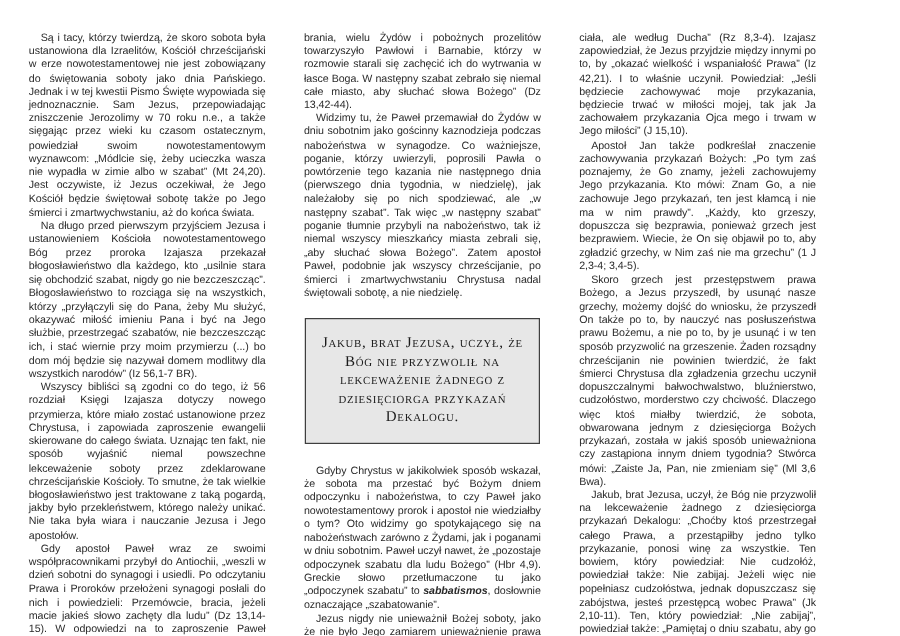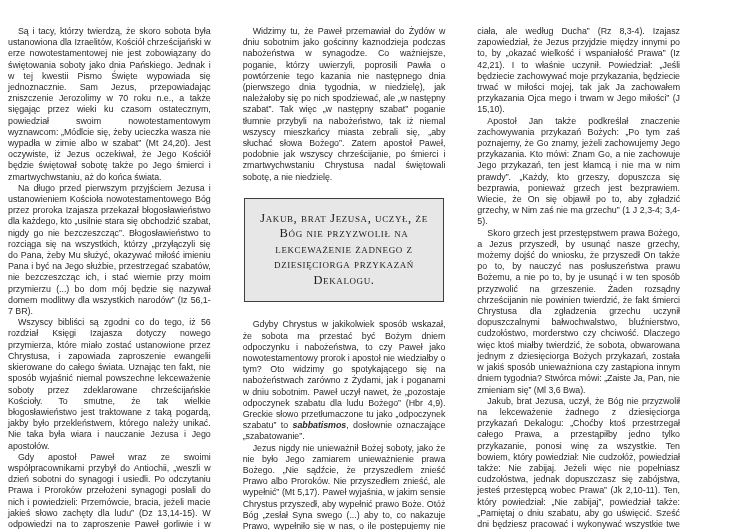--- a/index.html
+++ b/index.html
@@ -6,21 +6,21 @@
     margin: 0;
     padding: 0;
     background: #ffffff;
   }
   .page {
     position: relative;
     width: 690px;
     height: 530px;
     box-sizing: border-box;
     background: #ffffff;
-    padding: 26px 10px 0 8px;
+    padding: 26px 10px 0 24px;
     display: flex;
     gap: 32px;
     overflow: hidden;
     font-family: "Liberation Sans", sans-serif;
   }
   .col {
     flex: 1 1 0;
     font-size: 8.9px;
     line-height: 11.2px;
     letter-spacing: -0.05px;
@@ -59,20 +59,21 @@
 <div class="page">
 
   <div class="col">
     <p class="para indent">Są i tacy, którzy twierdzą, że skoro sobota była ustanowiona dla Izraelitów, Kościół chrześcijański w erze nowotestamentowej nie jest zobowiązany do świętowania soboty jako dnia Pańskiego. Jednak i w tej kwestii Pismo Święte wypowiada się jednoznacznie. Sam Jezus, przepowiadając zniszczenie Jerozolimy w 70 roku n.e., a także sięgając przez wieki ku czasom ostatecznym, powiedział swoim nowotestamentowym wyznawcom: „Módlcie się, żeby ucieczka wasza nie wypadła w zimie albo w szabat” (Mt 24,20). Jest oczywiste, iż Jezus oczekiwał, że Jego Kościół będzie świętował sobotę także po Jego śmierci i zmartwychwstaniu, aż do końca świata.</p>
     <p class="para indent">Na długo przed pierwszym przyjściem Jezusa i ustanowieniem Kościoła nowotestamentowego Bóg przez proroka Izajasza przekazał błogosławieństwo dla każdego, kto „usilnie stara się obchodzić szabat, nigdy go nie bezczeszcząc”. Błogosławieństwo to rozciąga się na wszystkich, którzy „przyłączyli się do Pana, żeby Mu służyć, okazywać miłość imieniu Pana i być na Jego służbie, przestrzegać szabatów, nie bezczeszcząc ich, i stać wiernie przy moim przymierzu (...) bo dom mój będzie się nazywał domem modlitwy dla wszystkich narodów” (Iz 56,1-7 BR).</p>
     <p class="para indent">Wszyscy bibliści są zgodni co do tego, iż 56 rozdział Księgi Izajasza dotyczy nowego przymierza, które miało zostać ustanowione przez Chrystusa, i zapowiada zaproszenie ewangelii skierowane do całego świata. Uznając ten fakt, nie sposób wyjaśnić niemal powszechne lekceważenie soboty przez zdeklarowane chrześcijańskie Kościoły. To smutne, że tak wielkie błogosławieństwo jest traktowane z taką pogardą, jakby było przekleństwem, którego należy unikać. Nie taka była wiara i nauczanie Jezusa i Jego apostołów.</p>
     <p class="para indent">Gdy apostoł Paweł wraz ze swoimi współpracownikami przybył do Antiochii, „weszli w dzień sobotni do synagogi i usiedli. Po odczytaniu Prawa i Proroków przełożeni synagogi posłali do nich i powiedzieli: Przemówcie, bracia, jeżeli macie jakieś słowo zachęty dla ludu” (Dz 13,14-15). W odpowiedzi na to zaproszenie Paweł gorliwie i w podniosłym duchu przedstawił dzieje Bożego prowadzenia w historii narodu izraelskiego oraz „dobrą nowinę” o Chrystusie. „Kiedy wychodzili, proszono ich, aby w następny szabat mówili do nich o tym samym. A po zakończeniu ze-</p>
   </div>
 
   <div class="col">
+    <p class="para">brania, wielu Żydów i pobożnych prozelitów towarzyszyło Pawłowi i Barnabie, którzy w rozmowie starali się zachęcić ich do wytrwania w łasce Boga. W następny szabat zebrało się niemal całe miasto, aby słuchać słowa Bożego” (Dz 13,42-44).</p>
     <p class="para indent">Widzimy tu, że Paweł przemawiał do Żydów w dniu sobotnim jako gościnny kaznodzieja podczas nabożeństwa w synagodze. Co ważniejsze, poganie, którzy uwierzyli, poprosili Pawła o powtórzenie tego kazania nie następnego dnia (pierwszego dnia tygodnia, w niedzielę), jak należałoby się po nich spodziewać, ale „w następny szabat”. Tak więc „w następny szabat” poganie tłumnie przybyli na nabożeństwo, tak iż niemal wszyscy mieszkańcy miasta zebrali się, „aby słuchać słowa Bożego”. Zatem apostoł Paweł, podobnie jak wszyscy chrześcijanie, po śmierci i zmartwychwstaniu Chrystusa nadal świętowali sobotę, a nie niedzielę.</p>
     <div class="pullquote">
       <span>Jakub, brat Jezusa, uczył, że Bóg nie przyzwolił na lekceważenie żadnego z dziesięciorga przykazań Dekalogu.</span>
     </div>
     <p class="para indent"><span>Gdyby Chrystus w jakikolwiek sposób wskazał, że sobota ma przestać być Bożym dniem odpoczynku i nabożeństwa, to czy Paweł jako nowotestamentowy prorok i apostoł nie wiedziałby o tym? Oto widzimy go spotykającego się na nabożeństwach zarówno z Żydami, jak i poganami w dniu sobotnim. Paweł uczył nawet, że „pozostaje odpoczynek szabatu dla ludu Bożego” (Hbr 4,9). Greckie słowo przetłumaczone tu jako „odpoczynek szabatu” to </span><span class="it">sabbatismos</span><span>, dosłownie oznaczające „szabatowanie”.</span></p>
     <p class="para indent">Jezus nigdy nie unieważnił Bożej soboty, jako że nie było Jego zamiarem unieważnienie prawa Bożego. „Nie sądźcie, że przyszedłem znieść Prawo albo Proroków. Nie przyszedłem znieść, ale wypełnić” (Mt 5,17). Paweł wyjaśnia, w jakim sensie Chrystus przyszedł, aby wypełnić prawo Boże. Otóż Bóg „zesłał Syna swego (...) aby to, co nakazuje Prawo, wypełniło się w nas, o ile postępujemy nie według</p>
   </div>
 
   <div class="col">
     <p class="para">ciała, ale według Ducha” (Rz 8,3-4). Izajasz zapowiedział, że Jezus przyjdzie między innymi po to, by „okazać wielkość i wspaniałość Prawa” (Iz 42,21). I to właśnie uczynił. Powiedział: „Jeśli będziecie zachowywać moje przykazania, będziecie trwać w miłości mojej, tak jak Ja zachowałem przykazania Ojca mego i trwam w Jego miłości” (J 15,10).</p>

